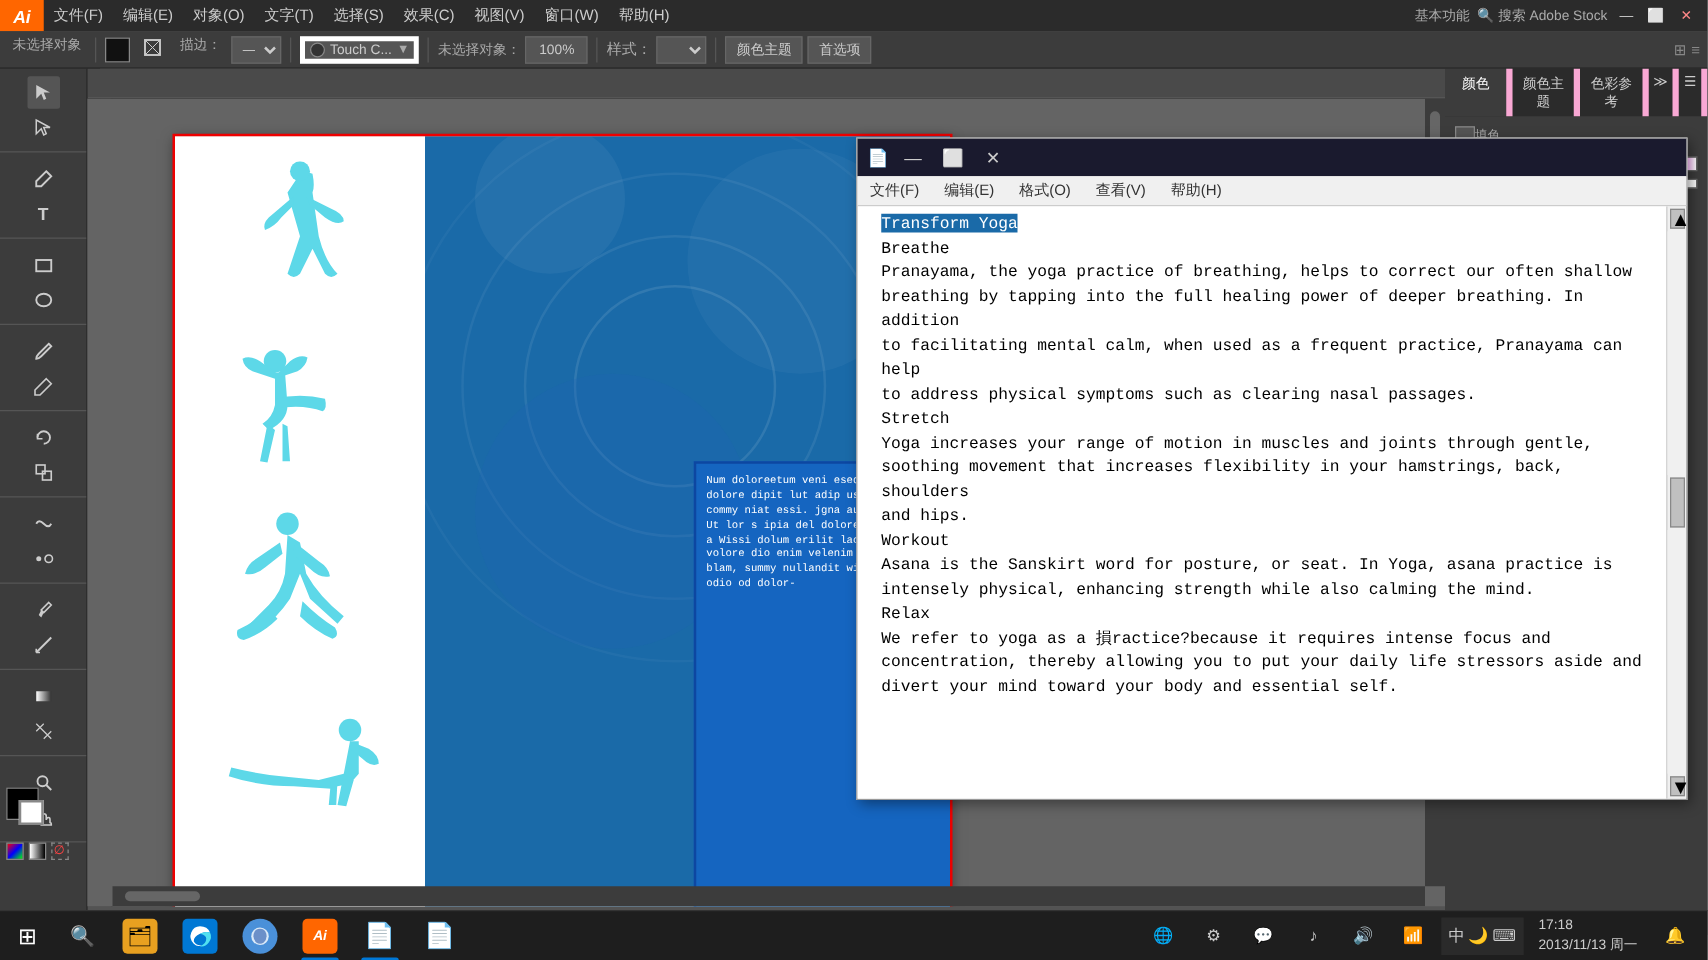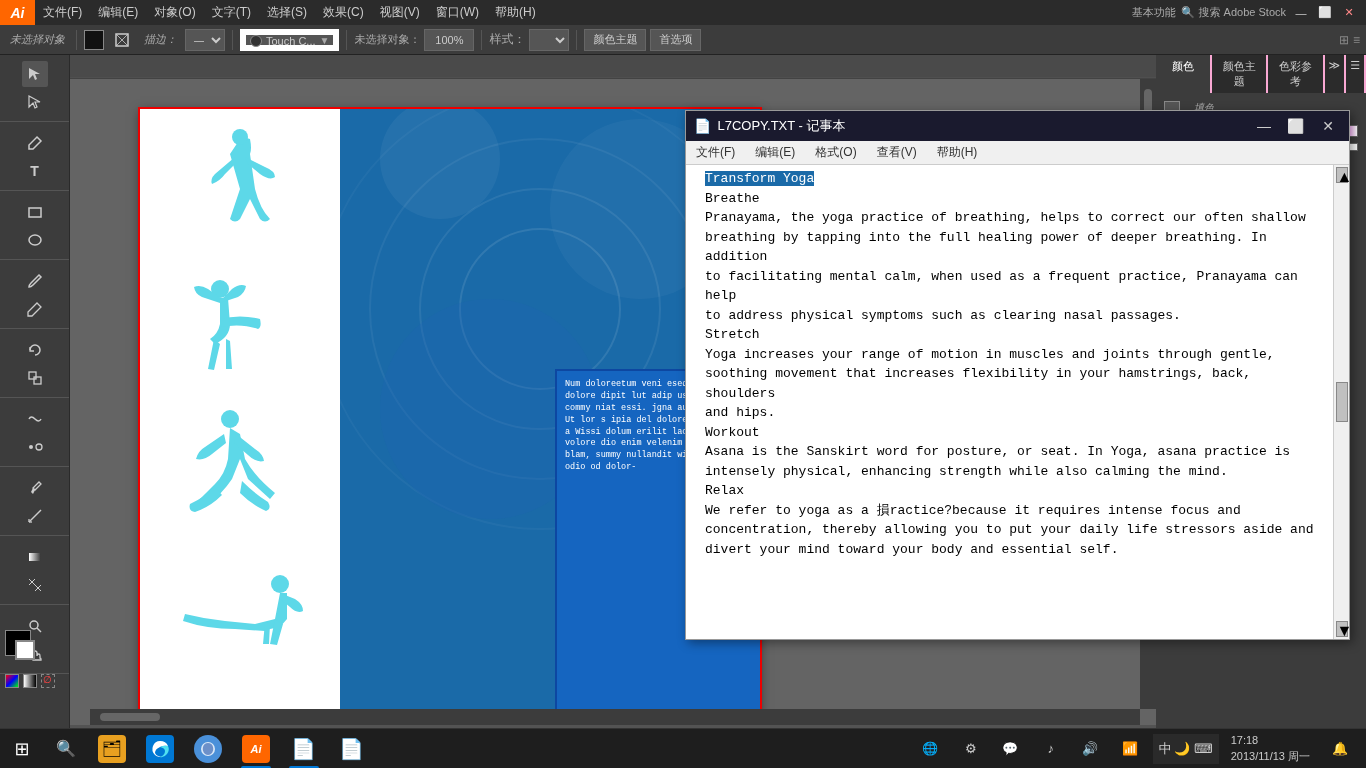--- a/index.html
+++ b/index.html
@@ -9,38 +9,38 @@
     #ai-window { position: absolute; top: 0; left: 0; width: 1366px; height: 768px; background: #535353; }
 
     
     #ai-menubar { position: absolute; top: 0; left: 0; width: 1366px; height: 25px; background: #2b2b2b; display: flex; align-items: center; color: #ccc; font-size: 12px; }
     #ai-logo { width: 35px; height: 25px; background: #FF6600; display: flex; align-items: center; justify-content: center; color: white; font-weight: bold; font-size: 14px; font-style: italic; }
     .ai-menu-item { padding: 0 8px; height: 25px; display: flex; align-items: center; cursor: pointer; }
     .win-btn { width: 18px; height: 18px; border-radius: 2px; display: flex; align-items: center; justify-content: center; font-size: 11px; color: #ccc; cursor: pointer; }
 
     
     #ai-toolbar { position: absolute; top: 25px; left: 0; width: 1366px; height: 30px; background: #3c3c3c; display: flex; align-items: center; padding: 0 6px; gap: 4px; border-bottom: 1px solid #222; }
-    .tb-item { height: 24px; display: flex; align-items: center; padding: 0 4px; font-size: 11px; color: #ccc; font-style: italic; }
+    .tb-item { height: 24px; display: flex; padding: 0 4px; font-size: 11px; color: #ccc; }
     .tb-select { height: 22px; background: #555; border: 1px solid #666; color: #ccc; font-size: 11px; padding: 0 4px; }
     .tb-divider { width: 1px; height: 20px; background: #555; margin: 0 3px; }
     .tb-color-box { width: 20px; height: 20px; background: #111; border: 1px solid #888; }
     .tb-percent { width: 50px; height: 22px; background: #555; border: 1px solid #666; color: #ccc; font-size: 11px; text-align: center; padding: 0 2px; }
     .stroke-btn { height: 22px; background: #555; border: 1px solid #666; color: #ccc; font-size: 11px; padding: 0 8px; cursor: pointer; }
 
     
     #ai-doctab { position: absolute; top: 55px; left: 80px; height: 24px; display: flex; align-items: stretch; }
     .doc-tab { background: #4a4a4a; border: 1px solid #333; border-bottom: none; padding: 0 10px; font-size: 11px; color: #ccc; display: flex; align-items: center; gap: 6px; cursor: pointer; }
     .doc-tab.active { background: #646464; }
     .doc-tab-close { font-size: 10px; cursor: pointer; }
 
     
     #ai-left-panel { position: absolute; top: 55px; left: 0; width: 70px; height: 693px; background: #3c3c3c; border-right: 1px solid #2a2a2a; }
     #ai-right-panel { position: absolute; top: 55px; right: 0; width: 210px; height: 693px; background: #3c3c3c; display: flex; flex-direction: column; }
     #ai-right-panel-tabs { display: flex; background: #2b2b2b; }
-    .rp-tab { flex: 1; padding: 4px 6px; font-size: 11px; color: #ccc; text-align: center; border-right: 2px solid #f9a8d4; cursor: pointer; }
+    .rp-tab { flex: 1; padding: 4px 6px; font-size: 11px; color: #ccc; text-align: center; border-right: 5px solid #f9a8d4; cursor: pointer; }
     .rp-tab.active { background: #3c3c3c; color: #fff; }
 
     
     #ai-canvas { position: absolute; top: 79px; left: 70px; right: 210px; bottom: 43px; background: #646464; overflow: hidden; }
     #ai-ruler-top { position: absolute; top: 55px; left: 70px; right: 210px; height: 24px; background: #4a4a4a; border-bottom: 1px solid #333; }
     #ai-ruler-left { position: absolute; top: 79px; left: 70px; width: 20px; bottom: 43px; background: #4a4a4a; border-right: 1px solid #333; }
 
     
     #artboard { position: absolute; top: 30px; left: 50px; width: 620px; height: 630px; background: white; box-shadow: 0 2px 10px rgba(0,0,0,0.5); }
 
@@ -144,21 +144,21 @@
         </svg>
     </div>
     <div class="tb-item">
       <span style="font-size:11px; color:#aaa;">描边：</span>
     </div>
     <select class="tb-select" style="width:40px;">
       <option>—</option>
     </select>
     <div class="tb-divider"></div>
 
-    <div style="display:flex; align-items:flex-start; background:#555; border:6px solid #ffffff; height:22px; padding:0 4px;">
+    <div style="display:flex; align-items:center; background:#555; border:4px solid #ffffff; height:22px; padding:0 4px;">
       <div style="width:12px; height:12px; border-radius:50%; background:#333; border:1px solid #888; margin-right:4px;"></div>
       <span style="font-size:11px; color:#ccc;">Touch C...</span>
       <span style="font-size:10px; color:#aaa; margin-left:4px;">▼</span>
     </div>
     <div class="tb-divider"></div>
     <span style="font-size:11px; color:#aaa;">未选择对象：</span>
     <input class="tb-percent" type="text" value="100%" style="">
     <div class="tb-divider"></div>
     <span style="font-size:12px; color:#aaa;">样式：</span>
     <select class="tb-select" style="width:40px;"></select>
@@ -324,21 +324,21 @@
   <div id="ai-right-panel">
     <div id="ai-right-panel-tabs">
       <div class="rp-tab active">颜色</div>
       <div class="rp-tab">颜色主题</div>
       <div class="rp-tab">色彩参考</div>
       <div class="rp-tab" style="flex:0; padding:4px;">≫</div>
       <div class="rp-tab" style="flex:0; padding:4px;">☰</div>
     </div>
 
     <div style="padding:8px;">
-      <div style="display:flex; gap:14px; margin-bottom:8px;font-style:italic;">
+      <div style="display:flex; gap:0; margin-bottom:8px;">
         <div style="width:16px; height:16px; background:#555; border:1px solid #888;"></div>
         <div style="color:#aaa; font-size:10px;">填色</div>
       </div>
       <div style="height:12px; background: linear-gradient(to right, #000, #f00, #ff0, #0f0, #0ff, #00f, #f0f, #fff); border:1px solid #666; margin-bottom:6px;"></div>
       <div style="height:8px; background: linear-gradient(to right, #000, #fff); border:1px solid #666;"></div>
     </div>
   </div>
 
   <div id="ai-ruler-left" style="position:absolute; top:79px; left:70px; width:20px; bottom:43px; background:#4a4a4a; border-right:1px solid #333; overflow:hidden;">
     <svg width="20" height="100%">
@@ -443,21 +443,20 @@
       <span>▶</span>
       <span>⏭</span>
     </div>
   </div>
 
 </div>
 
 <div id="notepad">
   <div id="np-titlebar">
     <span class="np-icon">📄</span>
-    <span id="np-title-text">L7COPY.TXT - 记事本</span>
     <div class="np-win-btn">—</div>
     <div class="np-win-btn">⬜</div>
     <div class="np-win-btn close">✕</div>
   </div>
   <div id="np-menubar">
     <div class="np-menu">文件(F)</div>
     <div class="np-menu">编辑(E)</div>
     <div class="np-menu">格式(O)</div>
     <div class="np-menu">查看(V)</div>
     <div class="np-menu">帮助(H)</div>

